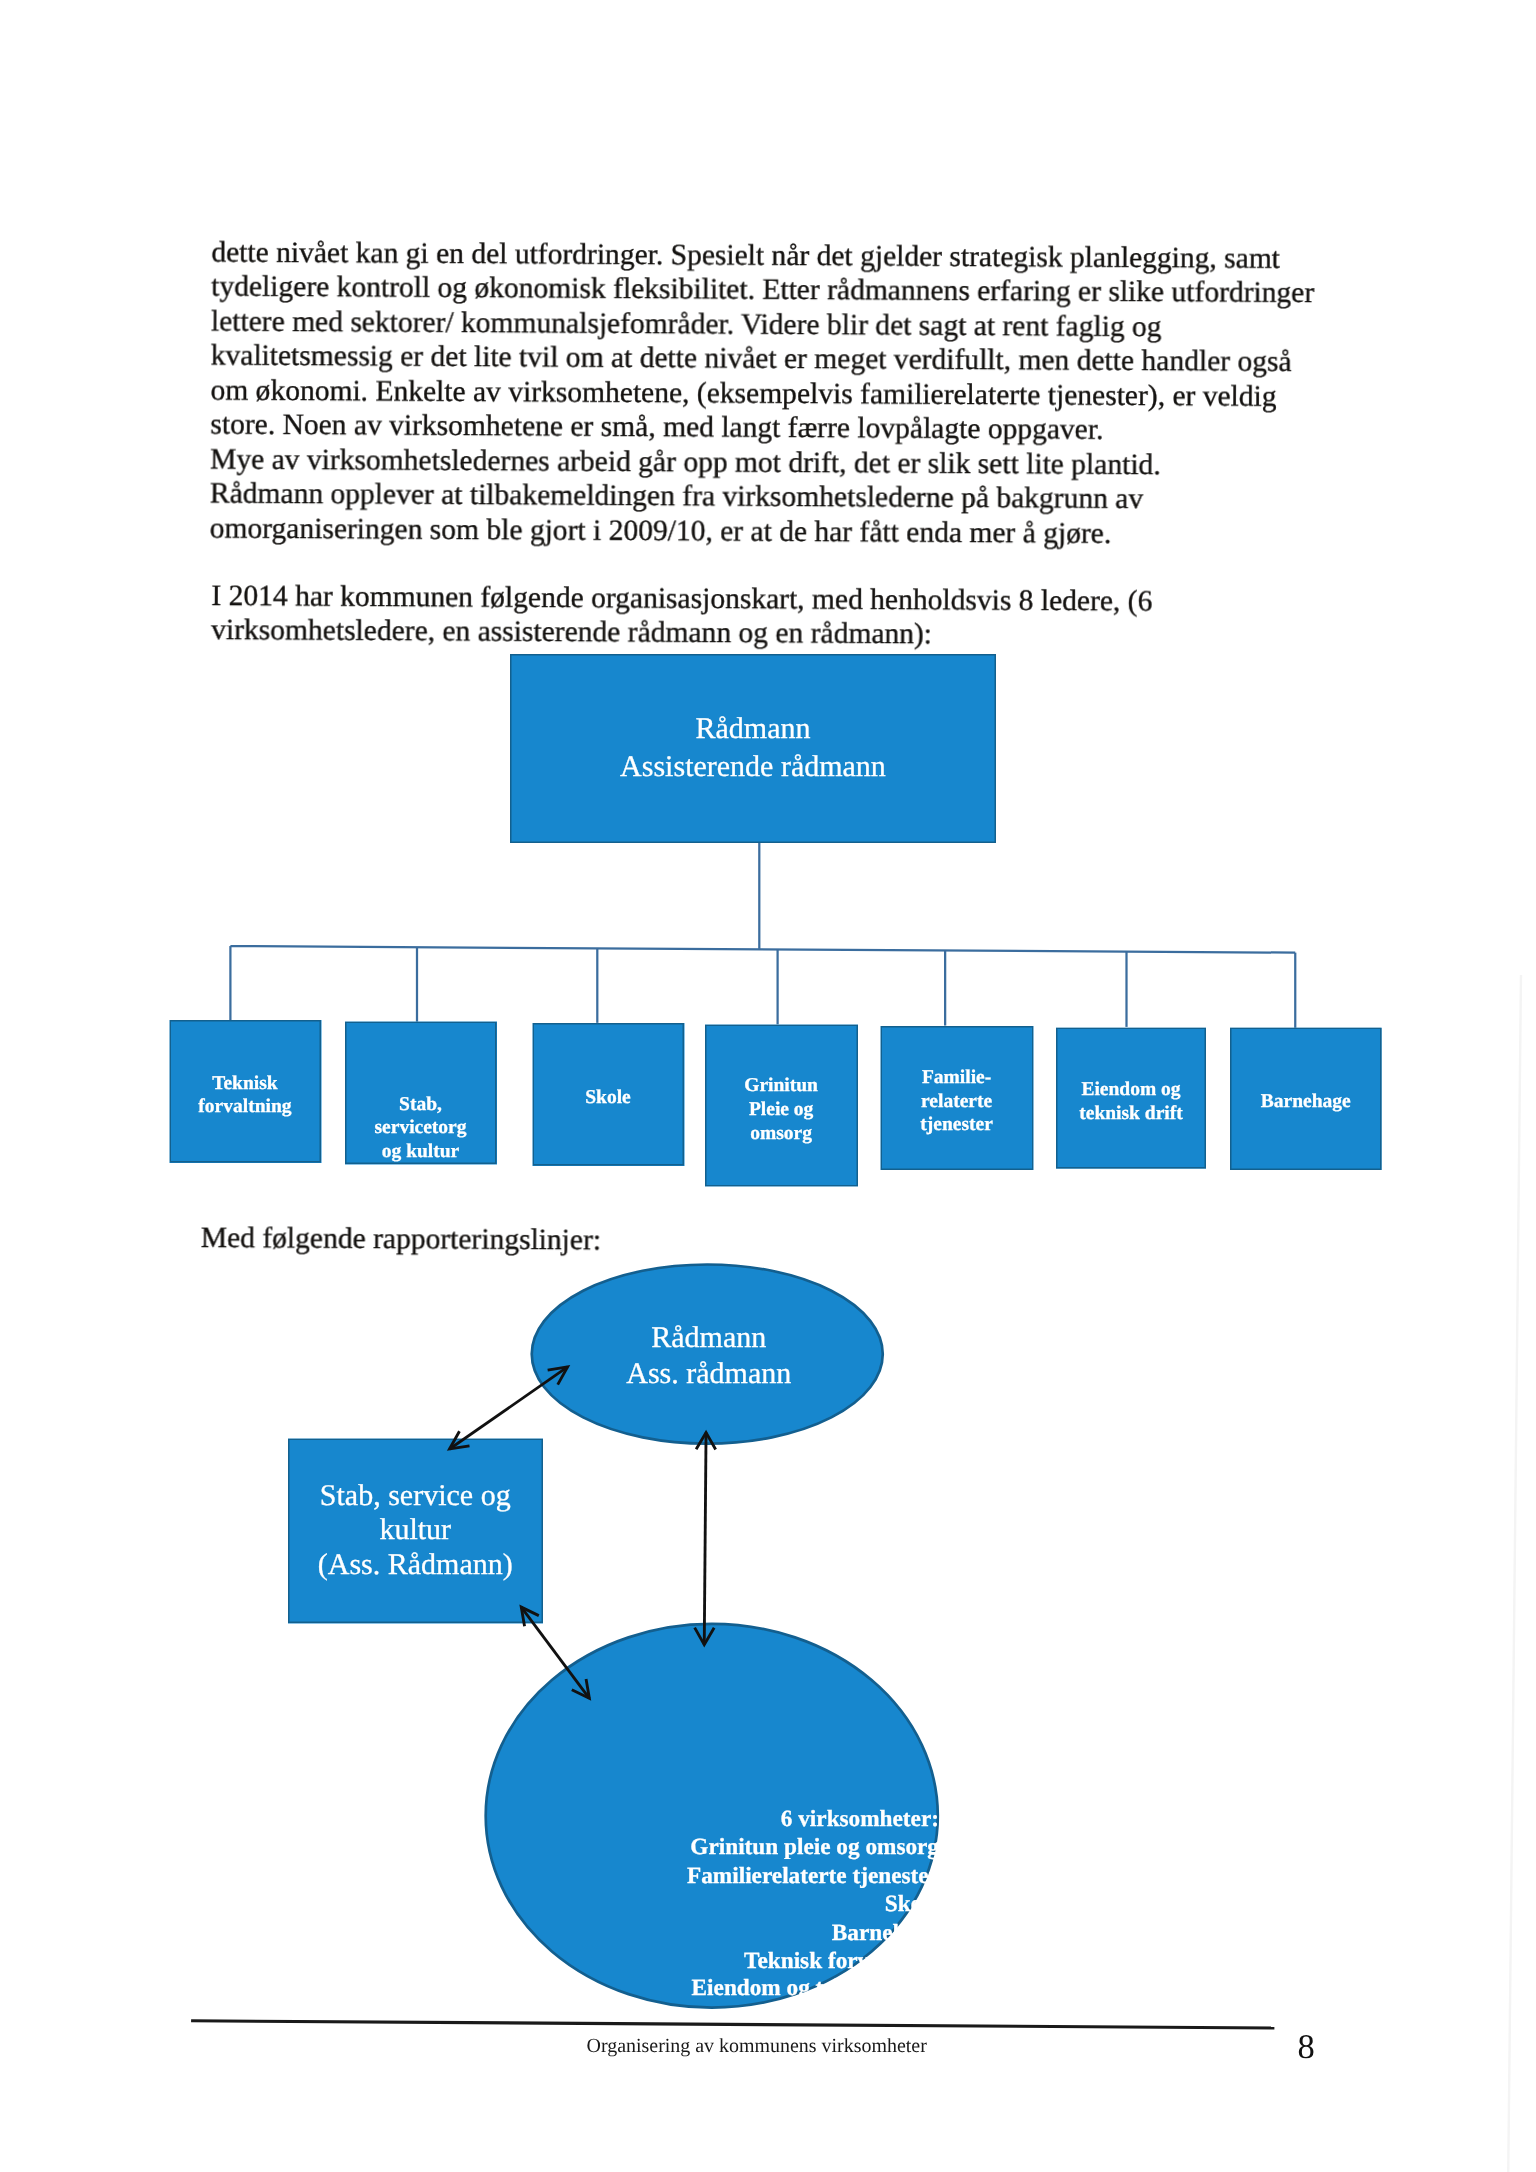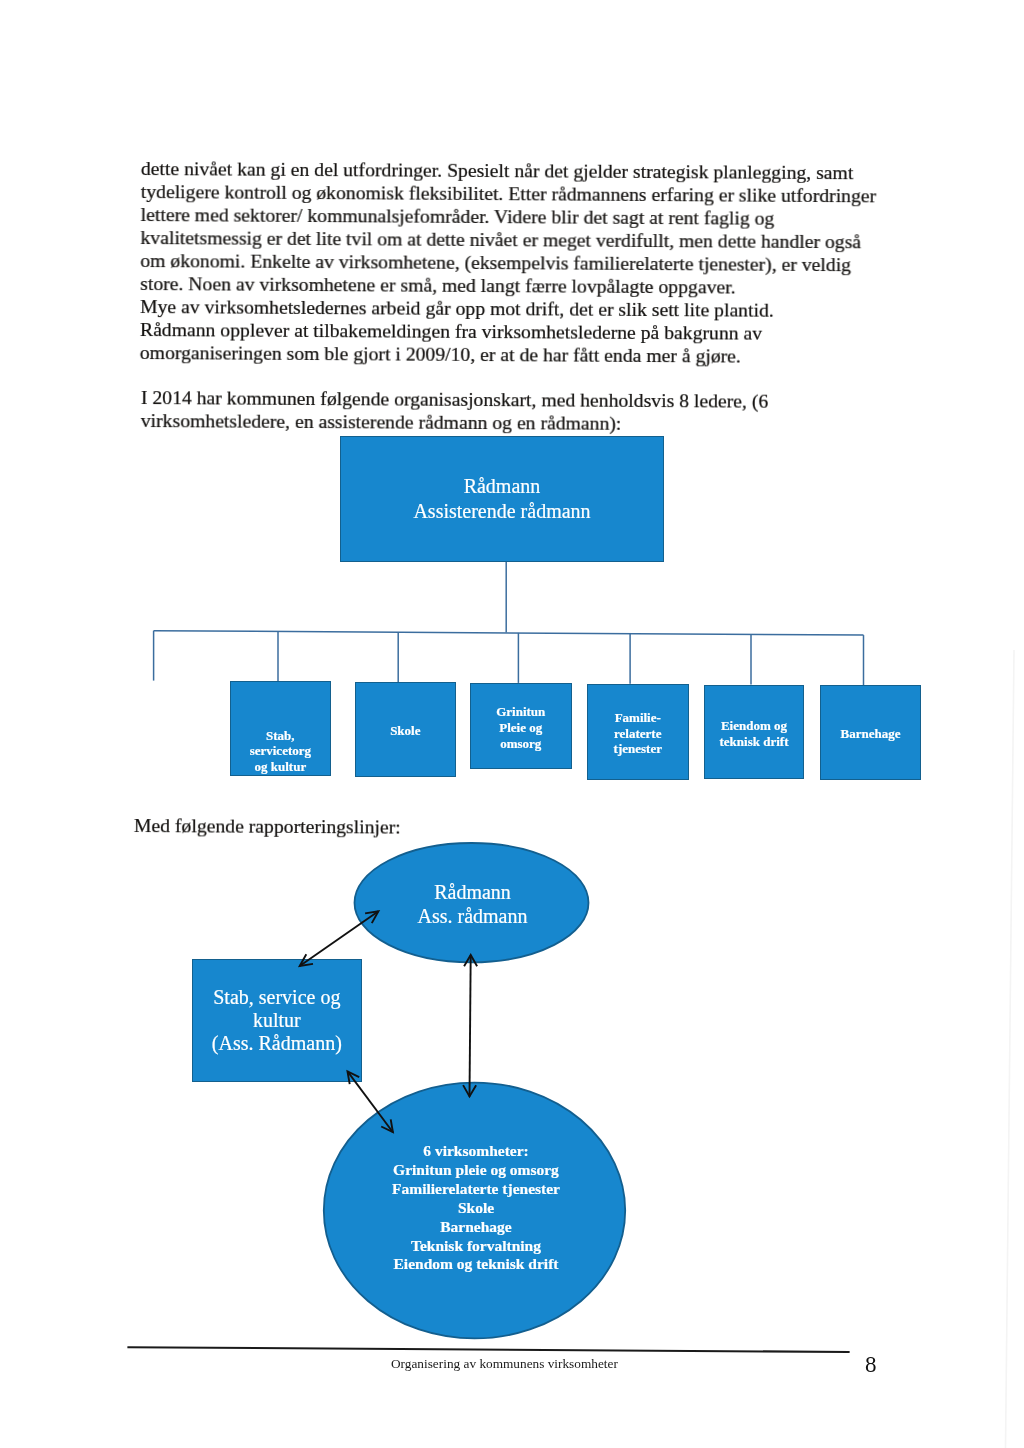--- a/index.html
+++ b/index.html
@@ -96,33 +96,39 @@
     </g>
   </svg>
 
   <div class="chartbox root-box" style="left:340px; top:436px; width:324px; height:126px;">
     <span class="lbl">
       <span class="l1">Rådmann</span><br>
       <span class="l2">Assisterende rådmann</span>
     </span>
   </div>
 
+  <div class="chartbox unit" style="left:112.6px; top:680.0px; width:100.6px; height:94.6px;">
+    <span class="lbl">
+      <span>Teknisk</span><br>
+      <span>forvaltning</span>
+    </span>
+  </div>
   <div class="chartbox unit" style="left:230.0px; top:681.1px; width:100.7px; height:94.5px;align-items:flex-end;">
     <span class="lbl">
       <span>Stab,</span><br>
       <span>servicetorg</span><br>
       <span>og kultur</span>
     </span>
   </div>
   <div class="chartbox unit" style="left:354.5px; top:681.9px; width:100.6px; height:94.6px;">
     <span class="lbl">
       <span>Skole</span>
     </span>
   </div>
-  <div class="chartbox unit" style="left:470.4px; top:682.9px; width:101.5px; height:86px;">
+  <div class="chartbox unit" style="left:470.4px; top:682.9px; width:101.5px; height:108px;">
     <span class="lbl">
       <span>Grinitun</span><br>
       <span>Pleie og</span><br>
       <span>omsorg</span>
     </span>
   </div>
   <div class="chartbox unit" style="left:703.9px; top:684.6px; width:100.0px; height:94.3px;">
     <span class="lbl">
       <span>Eiendom og</span><br>
       <span>teknisk drift</span>
@@ -156,21 +162,21 @@
       <span>kultur</span><br>
       <span>(Ass. Rådmann)</span>
     </span>
   </div>
 
   <div class="ell-text" style="left:353.5px; top:881px; width:237px;">
     <div>Rådmann</div>
     <div>Ass. rådmann</div>
   </div>
 
-  <div class="ell-text small" style="left:326px; top:1142px; width:300px;">
+  <div class="ell-text small" style="left:326px; top:1204px; width:300px;text-align:right;">
     <div>6 virksomheter:</div>
     <div>Grinitun pleie og omsorg</div>
     <div>Familierelaterte tjenester</div>
     <div>Skole</div>
     <div>Barnehage</div>
     <div>Teknisk forvaltning</div>
     <div>Eiendom og teknisk drift</div>
   </div>
 
   <svg class="lines" id="report-arrows" viewBox="0 0 1024 1448">

